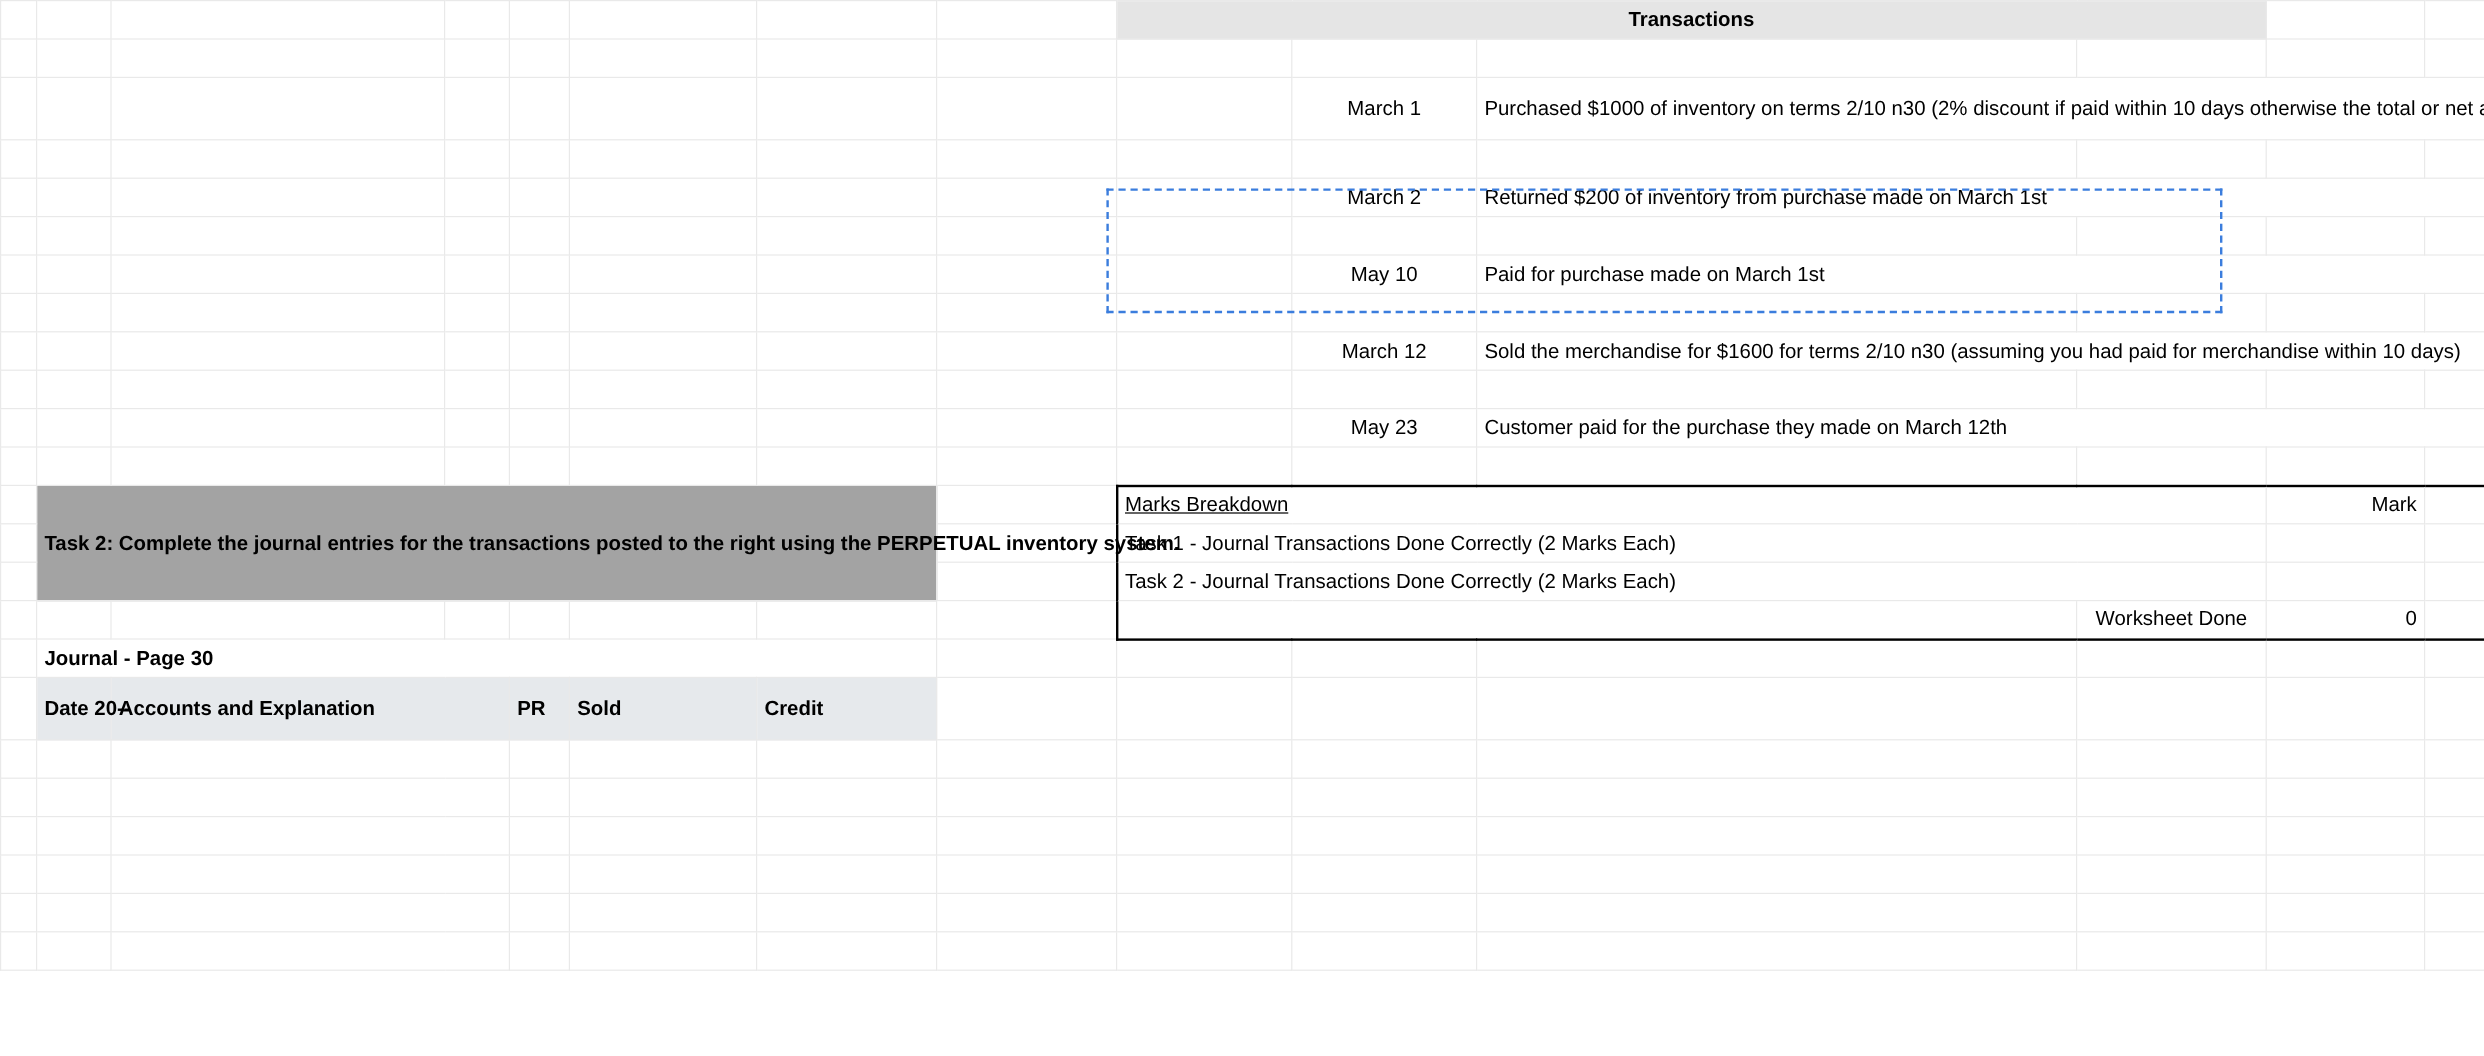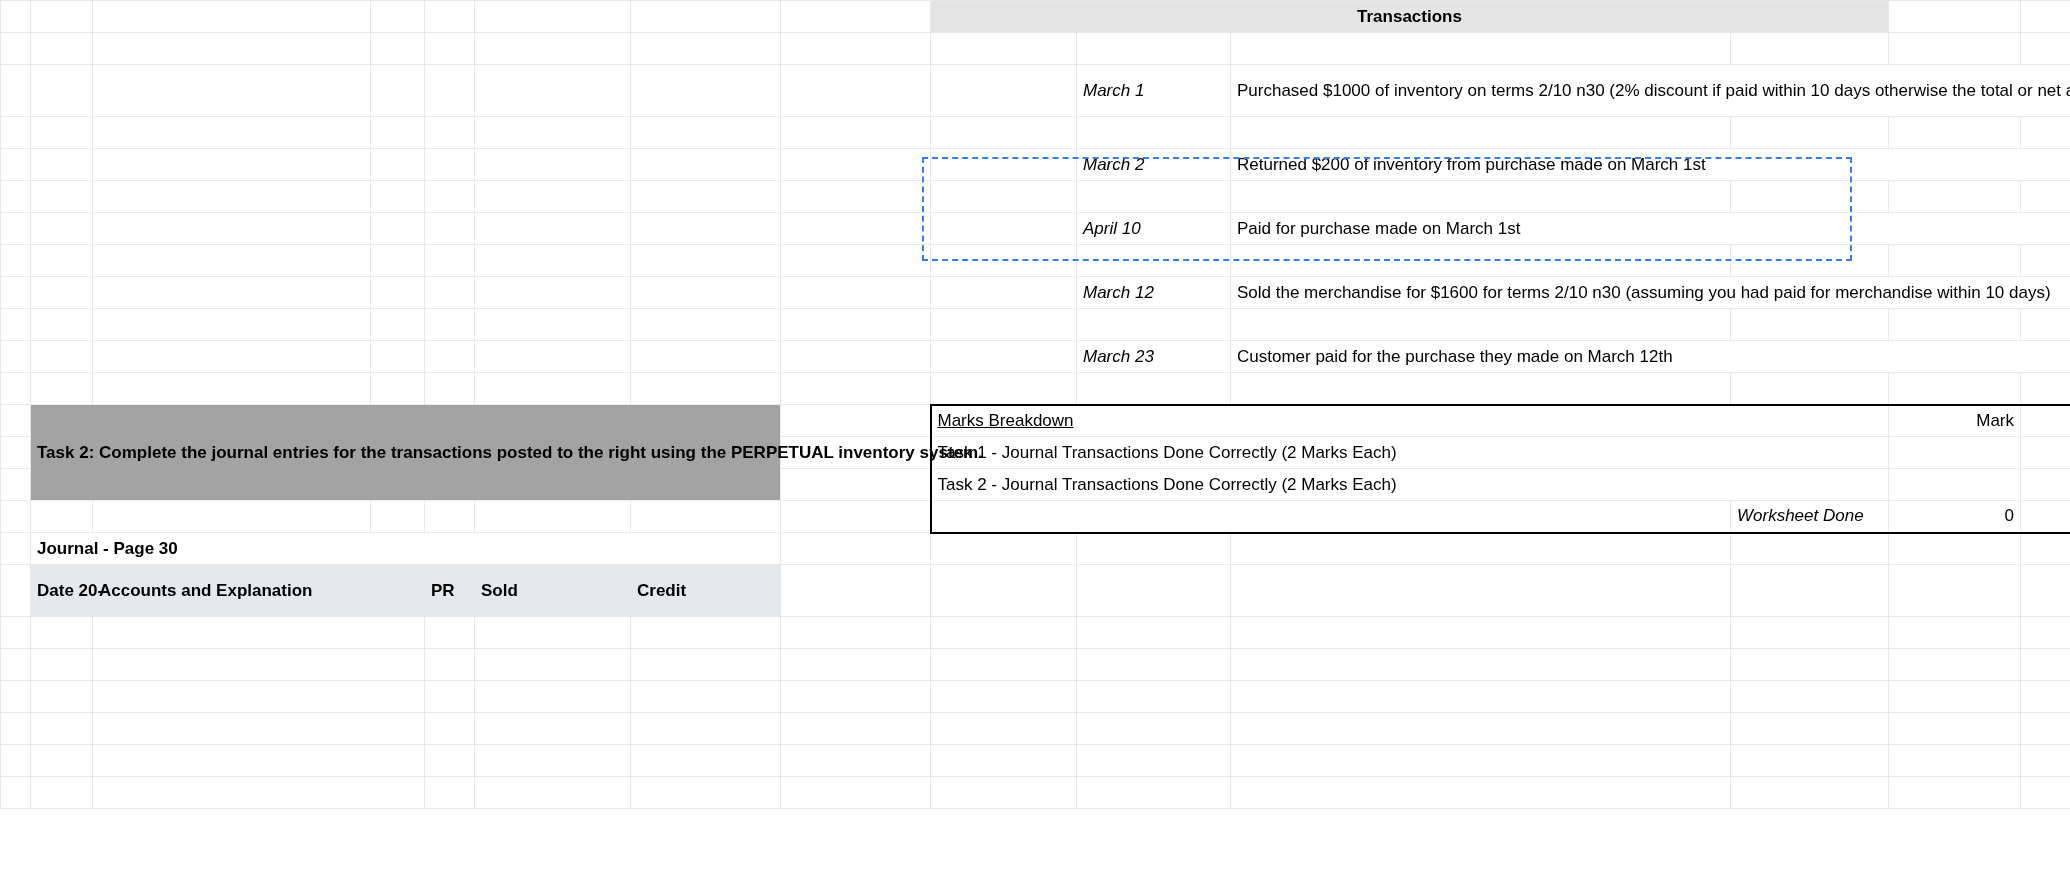--- a/index.html
+++ b/index.html
@@ -48,21 +48,21 @@
   .hdr-gray {
     background: #e5e5e5;
     font-weight: 700;
     text-align: center;
   }
   .hdr-gray-left {
     background: #e6e9ec;
     font-weight: 700;
     text-align: left;
   }
-  .right { text-align: left; font-style: italic; }
+  .right { text-align: center; }
   .center { text-align: right; }
   .bold { font-weight: 700; }
   .underline { text-decoration: underline; }
   .wrap { white-space: normal; }
 
   .yellow {
     background: #a3a3a3;
     font-weight: 700;
     white-space: normal;
     vertical-align: bottom;
@@ -220,21 +220,21 @@
     <tr>
       <td></td>
           <td></td>
           <td></td>
           <td></td>
           <td></td>
           <td></td>
           <td></td>
           <td></td>
           <td></td>
-      <td class="right"><span>April 10</span></td>
+      <td class="right"><span>May 10</span></td>
       <td colspan="4"><span>Paid for purchase made on March 1st</span></td>
 
     </tr>
 
     <tr>
           <td></td>
           <td></td>
           <td></td>
           <td></td>
           <td></td>
@@ -283,21 +283,21 @@
     <tr>
       <td></td>
           <td></td>
           <td></td>
           <td></td>
           <td></td>
           <td></td>
           <td></td>
           <td></td>
           <td></td>
-      <td class="right"><span>March 23</span></td>
+      <td class="right"><span>May 23</span></td>
       <td colspan="4"><span>Customer paid for the purchase they made on March 12th</span></td>
 
     </tr>
 
     <tr>
           <td></td>
           <td></td>
           <td></td>
           <td></td>
           <td></td>

